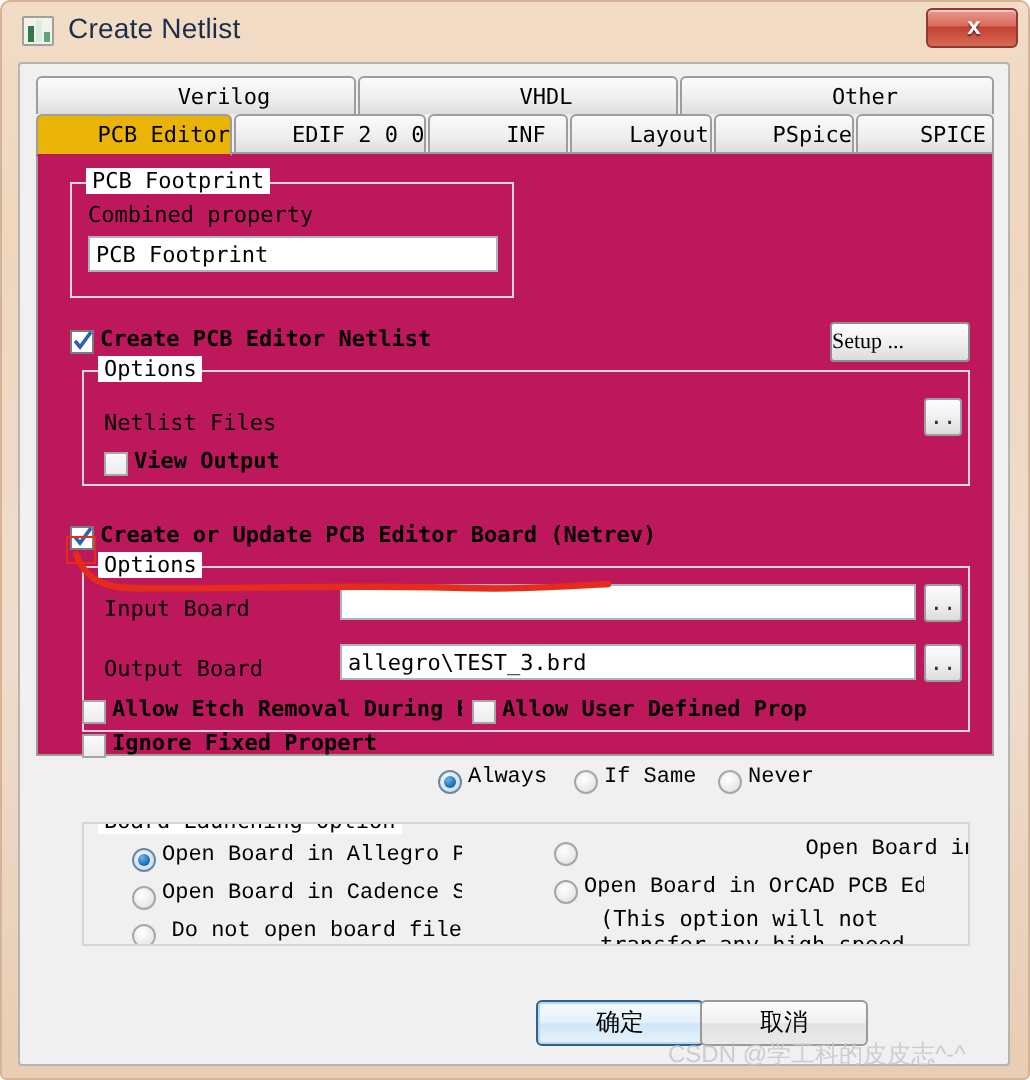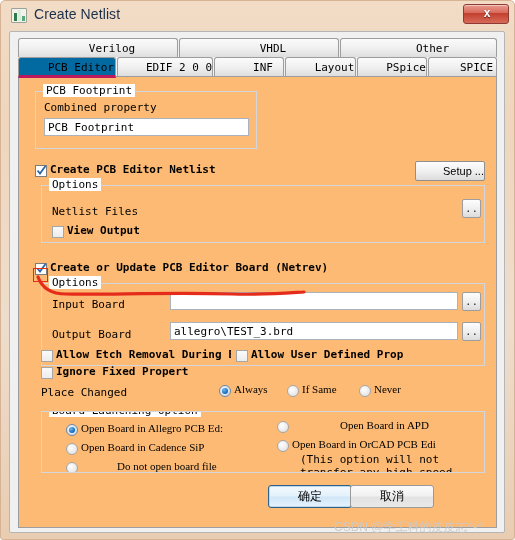--- a/index.html
+++ b/index.html
@@ -80,32 +80,33 @@
     border-bottom: none;
     border-radius: 3px 3px 0 0;
     font-family: "DejaVu Sans Mono", monospace;
     font-size: 11px; color: #000;
     text-align: center; line-height: 19px;
     white-space: nowrap; overflow: hidden;
     cursor: pointer;
     padding-left: 28px;
   }
   .tab.active {
-    background: #0369a1;
-    border-bottom: 3px solid #be185d;
+    background: #eab308;
+    border-bottom: 1px solid #be185d;
     height: 21px;
     z-index: 5;
     font-weight: normal;
+    text-align: right;
   }
 
   
   .tabpage {
     position: absolute; left: 8px; top: 44px;
-    width: 479px; height: 452px;
-    background: #fdba74;
+    width: 479px; height: 302px;
+    background: #be185d;
     border: 1px solid #9d9d9d;
   }
 
   
   .gbox {
     position: absolute;
     border: 1px solid #d3d7dd;
     background: transparent;
   }
   .gbox > .glabel {
@@ -137,23 +138,23 @@
     border: 1px solid #9d9d9d; border-radius: 2px;
     font-family: "DejaVu Sans Mono", monospace;
     font-size: 11px; color: #333;
     text-align: center; line-height: 17px;
     cursor: pointer;
   }
   .btn {
     position: absolute;
     background: linear-gradient(to bottom, #fdfdfd 0%, #f0f0f0 50%, #dcdcdc 100%);
     border: 1px solid #8f8f8f; border-radius: 2px;
-    font-family: Liberation Sans, sans-serif;
+    font-family: Liberation Serif, serif;
     font-size: 11px; color: #000;
-    text-align: right; cursor: pointer;
+    text-align: left; cursor: pointer;
     white-space: nowrap; overflow: hidden;
   }
 
   
   .cb { position: absolute; cursor: pointer; }
   .cb .box {
     position: absolute; left: 0; top: 0;
     width: 12px; height: 12px;
     background: linear-gradient(to bottom,#fafafa,#ececec);
     border: 1px solid #a6a6a6;
@@ -184,36 +185,36 @@
   }
   .rb .inner {
     position: absolute; left: 3px; top: 3px;
     width: 6px; height: 6px; border-radius: 50%;
     background: radial-gradient(circle at 35% 30%, #6fb6e8 0%, #1b73c0 60%, #0f4e88 100%);
     display: none;
   }
   .rb.on .inner { display: block; }
   .rb .rbtext {
     position: absolute; left: 15px; top: -2px;
-    font-family: Liberation Serif, serif;
-    font-size: 11px; color: #000; white-space: nowrap;
+    font-family: Liberation Mono, monospace;
+    font-size: 11px; color: #000; white-space: nowrap; text-align: right;
   }
 
   
   .redbox {
     position: absolute;
     border: 1.5px solid #e52b1a;
     pointer-events: none;
   }
   .redline { position: absolute; pointer-events: none; }
 
   
   .bottombar { position: absolute; left: 0; top: 452px; width: 496px; height: 50px; }
   .dlgbtn {
-    position: absolute; top: 1px; height: 23px; width: 84px;
+    position: absolute; top: 16px; height: 23px; width: 84px;
     border-radius: 3px;
     font-family: "Liberation Sans", sans-serif;
     font-size: 12px; color: #000;
     text-align: center; line-height: 21px;
     background: linear-gradient(to bottom, #fbfbfb 0%, #f1f1f1 48%, #e2e2e2 52%, #e9e9e9 100%);
     border: 1px solid #9a9a9a;
     cursor: pointer;
   }
   .dlgbtn.default {
     border: 1px solid #2c628b;
@@ -343,21 +344,20 @@
         <span class="box"></span>
 
         <span class="cbtext" style="width:160px;overflow:hidden;">Allow User Defined Prop</span>
       </div>
       <div class="cb" style="left:22px;top:290px;">
         <span class="box"></span>
 
         <span class="cbtext" style="width:165px;overflow:hidden;">Ignore Fixed Propert</span>
       </div>
 
-      <span class="lbl" style="left:22px;top:309px;">Place Changed</span>
       <div class="rb on" style="left:200px;top:308px;">
         <span class="dot"></span>
           <span class="inner"></span>
         <span class="rbtext">Always</span>
       </div>
       <div class="rb" style="left:268px;top:308px;">
         <span class="dot"></span>
         <span class="rbtext">If Same</span>
       </div>
       <div class="rb" style="left:340px;top:308px;">
@@ -372,21 +372,21 @@
           <span class="dot"></span>
             <span class="inner"></span>
           <span class="rbtext" style="width:150px;overflow:hidden;">Open Board in Allegro PCB Ed:</span>
         </div>
         <div class="rb" style="left:24px;top:31px;">
           <span class="dot"></span>
           <span class="rbtext" style="width:150px;overflow:hidden;">Open Board in Cadence SiP</span>
         </div>
         <div class="rb" style="left:24px;top:50px;">
           <span class="dot"></span>
-          <span class="rbtext" style="width:150px;overflow:hidden;margin-left:36px;">Do not open board file</span>
+          <span class="rbtext" style="width:150px;overflow:hidden;">Do not open board file</span>
         </div>
 
         <div class="rb" style="left:235px;top:9px;">
           <span class="dot"></span>
           <span class="rbtext" style="width:175px;overflow:hidden;margin-left:48px;">Open Board in APD</span>
         </div>
         <div class="rb" style="left:235px;top:28px;">
           <span class="dot"></span>
           <span class="rbtext" style="width:170px;overflow:hidden;">Open Board in OrCAD PCB Edi</span>
         </div>

